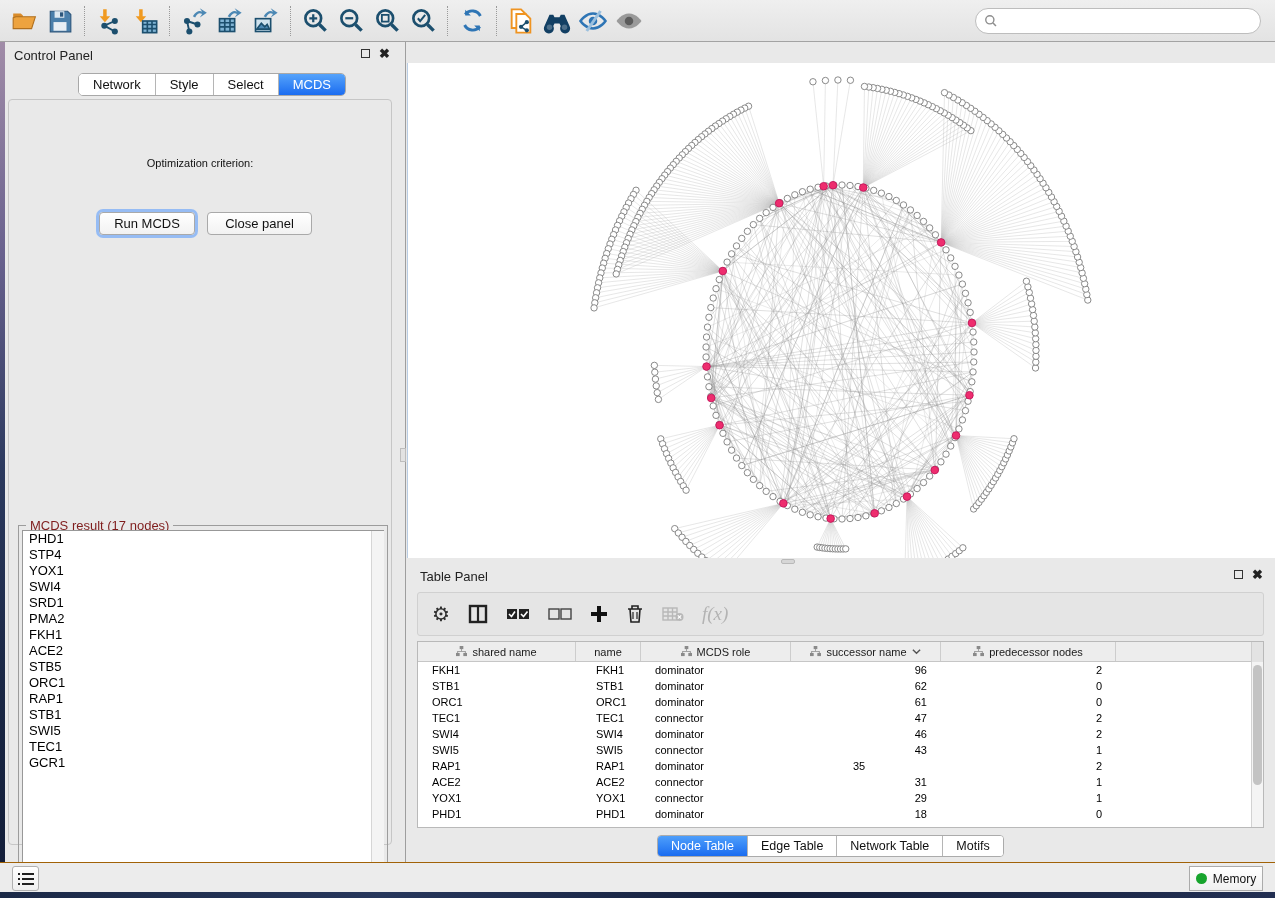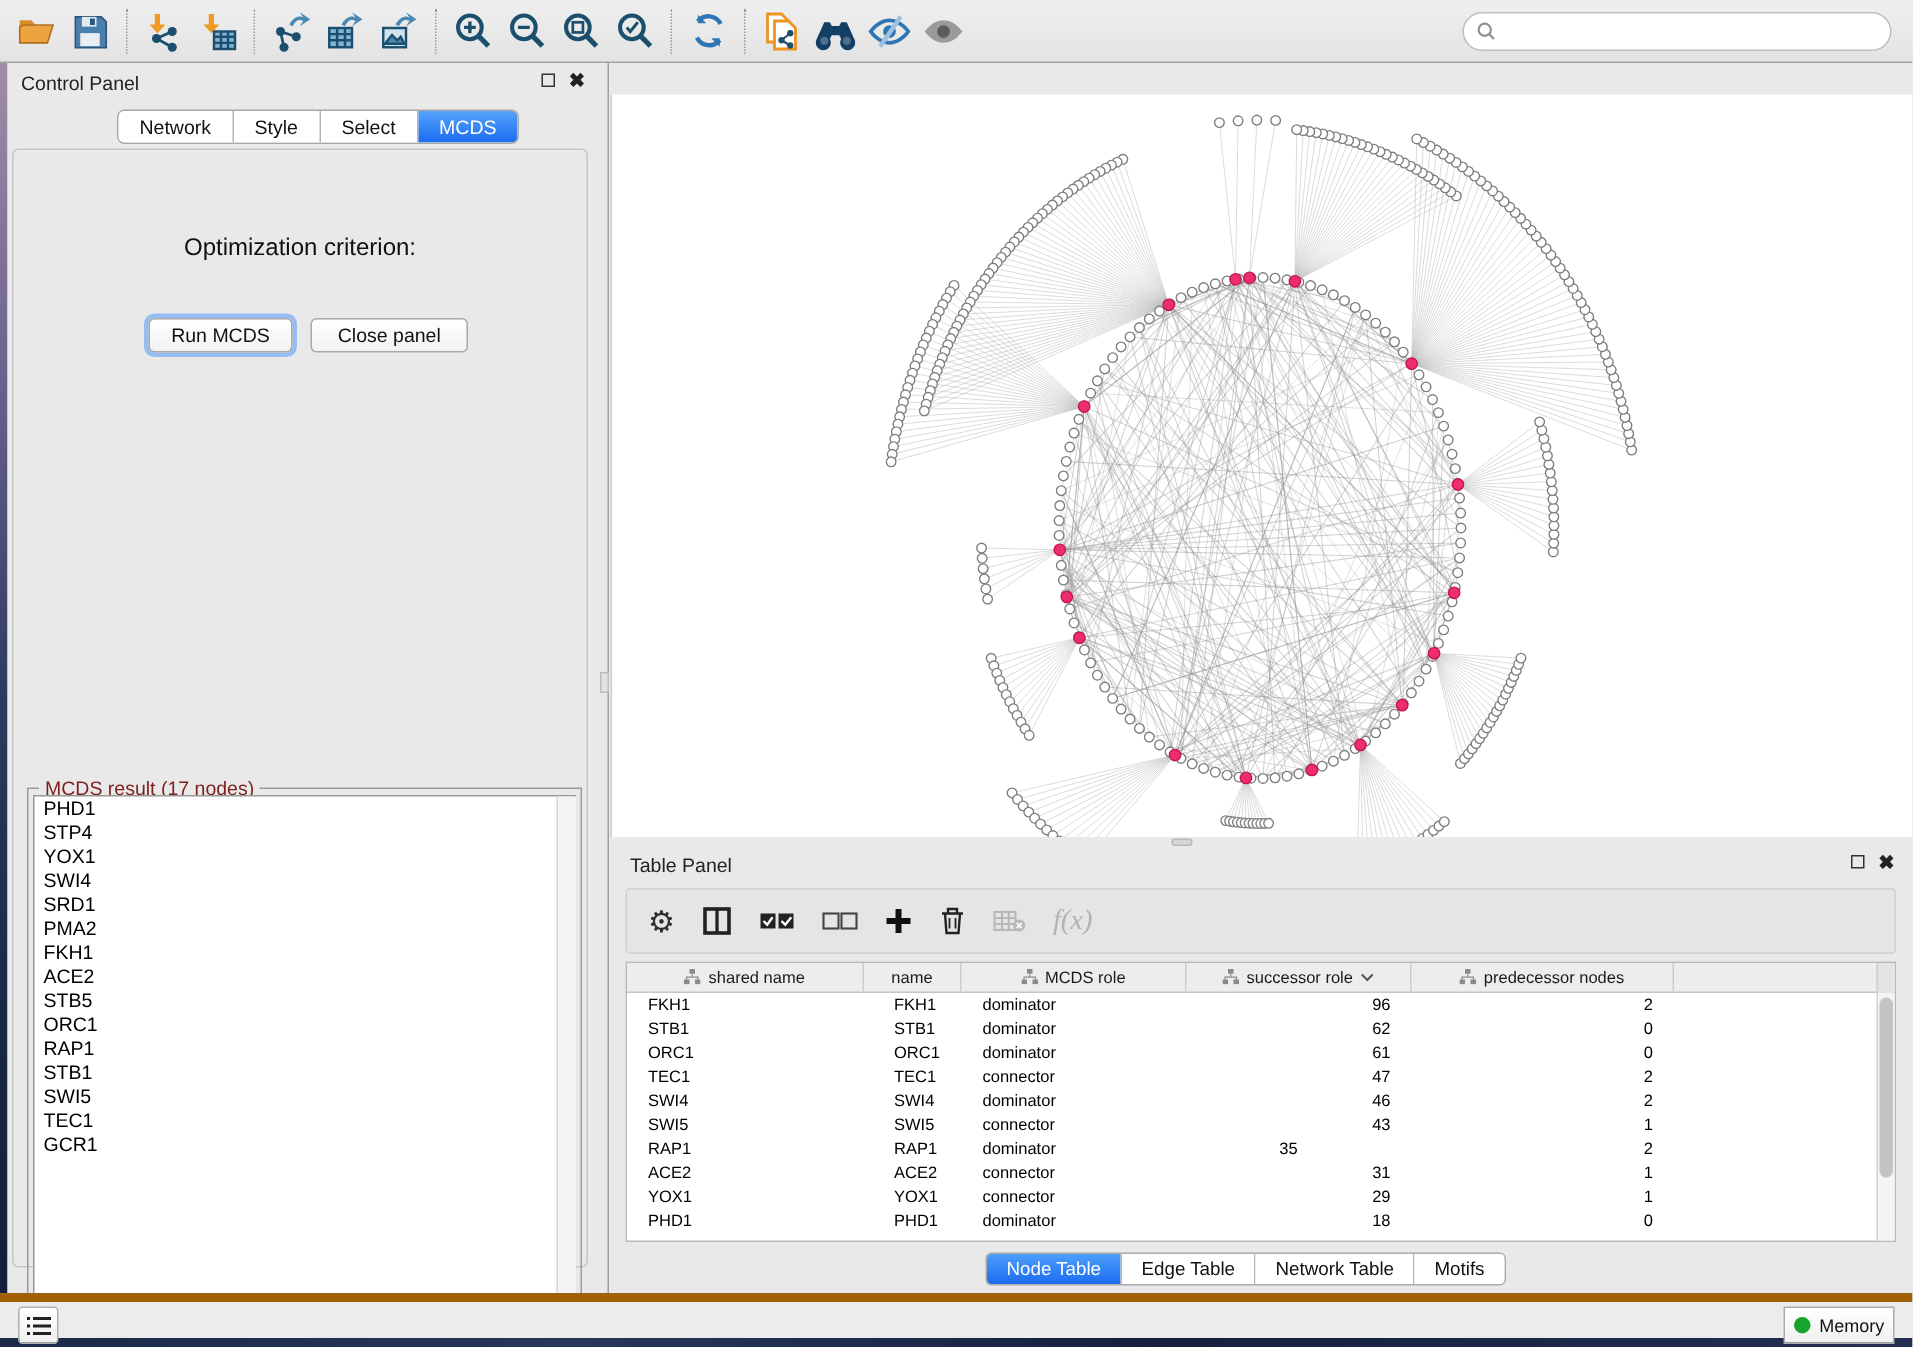--- a/index.html
+++ b/index.html
@@ -31,21 +31,21 @@
   .close-glyph { font-size:13px; font-weight:bold; color:#222; line-height:9px; }
 
   .seg-tabs { position:absolute; left:73px; top:31px; height:23px; display:flex;
     border:1px solid #a8a8a8; border-radius:5px; overflow:hidden; background:#fff; }
   .seg { padding:0 14px; font-size:13px; display:flex; align-items:center; color:#111; background:#fff; border-right:1px solid #b5b5b5; }
   .seg:last-child { border-right:none; }
   .seg.active { background:linear-gradient(#55a3fb,#1b6cf0); color:#fff; }
 
   .cp-content { position:absolute; left:3px; top:57px; width:384px; height:746px;
     border:1px solid #c6c6c6; border-radius:4px; background:#e9e9e9; }
-  .opt-label { position:absolute; left:0; top:57px; width:100%; text-align:center; font-size:16px; color:#111; }
+  .opt-label { position:absolute; left:0; top:57px; width:100%; text-align:center; font-size:11px; color:#111; }
   .dropdown { position:absolute; left:39px; top:78px; width:314px; height:23px; background:#fff;
     border:1px solid #ababab; border-radius:4px; display:flex; align-items:center; font-size:13px; }
   .dd-text { flex:1; text-align:center; color:#111; }
   .dd-stepper { width:19px; height:21px; border-radius:3px; margin-right:1px;
     background:linear-gradient(#5aa7fc,#1a6bf0); position:relative; }
   .dd-stepper:before, .dd-stepper:after { content:""; position:absolute; left:5px; border-left:4.5px solid transparent; border-right:4.5px solid transparent; }
   .dd-stepper:before { top:4px; border-bottom:5px solid #fff; }
   .dd-stepper:after { bottom:4px; border-top:5px solid #fff; }
   .btn { position:absolute; height:23px; background:linear-gradient(#ffffff,#f2f2f2); border:1px solid #a9a9a9;
     border-radius:4px; font-size:13px; color:#111; display:flex; align-items:center; justify-content:center; }
@@ -102,21 +102,21 @@
   .tbl-thumb { position:absolute; left:1px; top:3px; width:9px; height:120px; background:#c3c3c3; border-radius:5px; }
   .tbl-corner { position:absolute; right:0; top:0; width:12px; height:20px; background:#e3e3e3; border-left:1px solid #cdcdcd; }
 
   .tbl-tabs { position:absolute; left:250px; top:270px; height:22px; display:flex;
     border:1px solid #ababab; border-radius:4px; overflow:hidden; background:#fff; }
   .ttab { padding:0 13px; font-size:12.5px; display:flex; align-items:center; color:#111; background:#fff; border-right:1px solid #b5b5b5; }
   .ttab:last-child { border-right:none; }
   .ttab.active { background:linear-gradient(#4e9ffb,#1a6cf0); color:#fff; }
 
   
-  .status-bar { position:absolute; left:0; top:862px; width:1275px; height:30px; background:#ececec; border-top:6px solid #a16207; }
+  .status-bar { position:absolute; left:0; top:862px; width:1275px; height:30px; background:#ececec; border-top:1px solid #a16207; }
   .list-btn { position:absolute; left:12px; top:3px; width:27px; height:25px; background:linear-gradient(#fff,#efefef);
     border:1px solid #b0b0b0; border-radius:3px; display:flex; align-items:center; justify-content:center; }
   .memory-btn { position:absolute; right:12px; top:3px; width:74px; height:25px; background:linear-gradient(#fff,#f0f0f0);
     border:1px solid #ababab; display:flex; align-items:center; justify-content:center; gap:6px; font-size:12px; color:#111; }
   .memory-dot { width:11px; height:11px; border-radius:50%; background:#17a42d; }
 </style>
 </head>
 <body>
 
 <div class="toolbar">
@@ -1326,21 +1326,21 @@
         </div>
         <div class="th" style="width: 150px;">
           <svg width="11" height="11" viewBox="0 0 12 12">
             <g fill="#8a8a8a">
               <rect x="4" y="0" width="4" height="3.4"></rect>
               <rect x="0" y="7.6" width="4" height="3.4"></rect>
               <rect x="8" y="7.6" width="4" height="3.4"></rect>
               <path d="M5.6 3.4h.8v2h-.8zM1.4 5.4h9.2v.9H1.4zM1.4 5.4h.9v2.2h-.9zM9.7 5.4h.9v2.2h-.9z"></path>
             </g>
           </svg>
-          <span>successor role</span>
+          <span>successor name</span>
           <svg width="9" height="7" viewBox="0 0 10 7">
             <path d="M1 1.5l4 4 4-4" fill="none" stroke="#555" stroke-width="1.6"></path>
           </svg>
         </div>
         <div class="th" style="width: 175px;">
           <svg width="11" height="11" viewBox="0 0 12 12">
             <g fill="#8a8a8a">
               <rect x="4" y="0" width="4" height="3.4"></rect>
               <rect x="0" y="7.6" width="4" height="3.4"></rect>
               <rect x="8" y="7.6" width="4" height="3.4"></rect>

